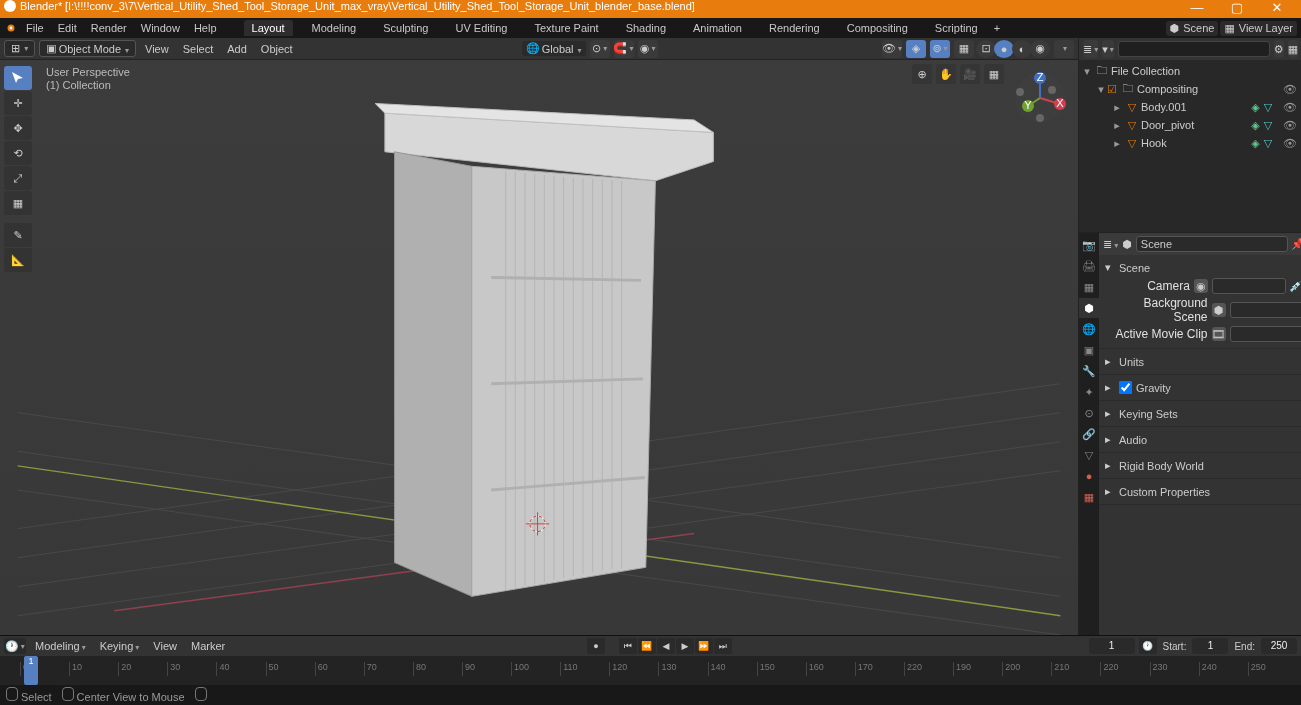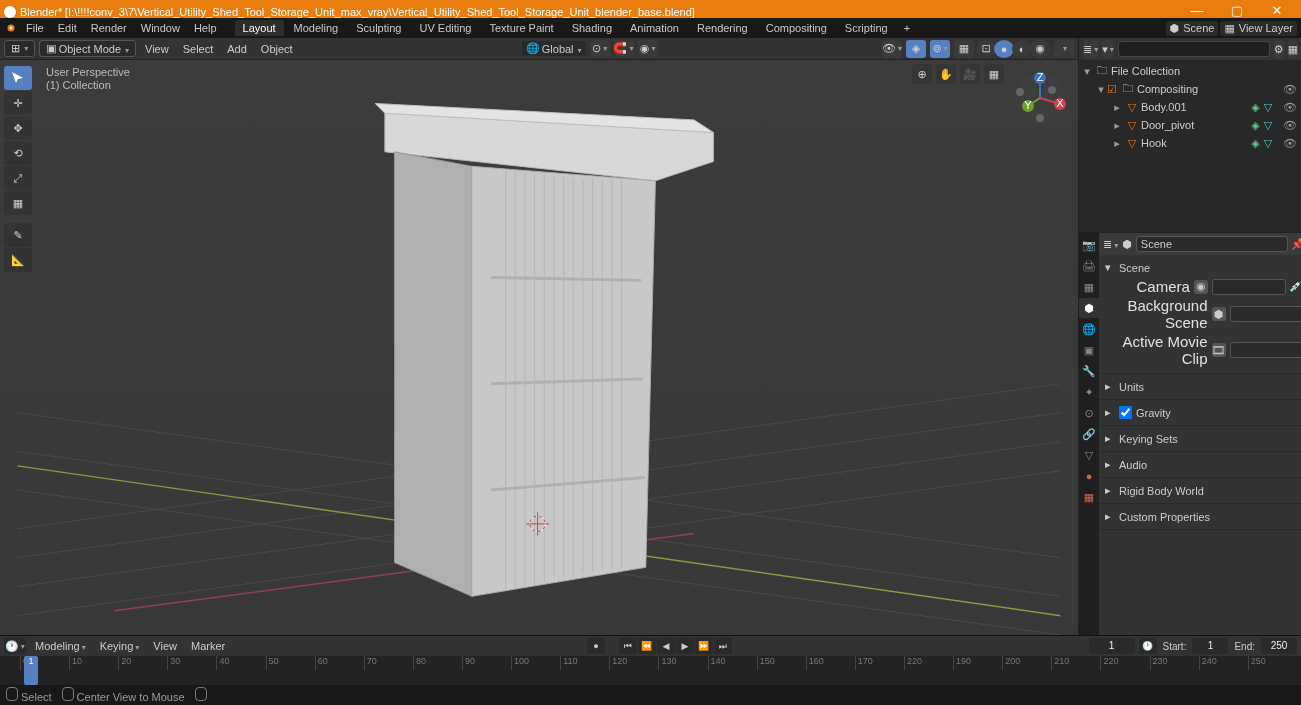--- a/index.html
+++ b/index.html
@@ -1,27 +1,27 @@
 <!DOCTYPE html>
 <html><head>
 <meta charset="utf-8">
 <style>
 * { margin:0; padding:0; box-sizing:border-box; font-family:-apple-system,BlinkMacSystemFont,"Segoe UI",sans-serif; font-size:11px; user-select:none; }
 body { width:1301px; height:705px; background:#393939; color:#ccc; overflow:hidden; display:flex; flex-direction:column; }
 
-.titlebar { height:18px; background:#e87d0d; display:flex; align-items:flex-end; color:#fff; font-size:10px; padding:0 4px; }
+.titlebar { height:18px; background:#e87d0d; display:flex; align-items:flex-start; color:#fff; font-size:10px; padding:0 4px; }
 .titlebar .blender-icon { width:12px; height:12px; background:#fff; border-radius:50%; margin-right:4px; }
 .titlebar .gap { flex:1; }
 .titlebar .winbtn { width:40px; text-align:center; font-size:13px; cursor:pointer; }
 
 .topmenu { height:20px; background:#181818; display:flex; align-items:center; padding:0 4px; gap:2px; }
 .topmenu .blender-small { width:14px; height:14px; }
 .topmenu .blender-small svg { width:14px; height:14px; }
 .topmenu .item { padding:2px 6px; color:#c8c8c8; cursor:pointer; }
-.topmenu .item.ws { padding:2px 8px; }
+.topmenu .item.ws { padding:2px 8px;margin-left:9px; }
 .topmenu .item.active { background:#2d2d2d; color:#fff; border-radius:3px 3px 0 0; }
 .topmenu .gap { flex:1; }
 .topmenu .scene-block { display:flex; align-items:center; gap:4px; background:#2a2a2a; padding:1px 4px; border-radius:3px; }
 
 .main { flex:1; display:flex; min-height:0; }
 
 .view3d { flex:1; display:flex; flex-direction:column; background:#393939; border-right:1px solid #222; }
 .view3d-header { height:22px; background:#333; display:flex; align-items:center; padding:0 4px; gap:4px; border-bottom:1px solid #222; }
 .view3d-header .drop { background:#2a2a2a; border:1px solid #555; border-radius:3px; padding:1px 6px; display:flex; align-items:center; gap:2px; }
 .view3d-header .menu { padding:2px 5px; cursor:pointer; }
@@ -59,34 +59,34 @@
 .props-tabs { width:20px; background:#1f1f1f; display:flex; flex-direction:column; gap:1px; padding-top:2px; }
 .props-tabs .ptab { width:20px; height:20px; display:flex; align-items:center; justify-content:center; cursor:pointer; color:#888; }
 .props-tabs .ptab.active { background:#333; color:#fff; }
 .props-body { flex:1; background:#333; display:flex; flex-direction:column; }
 .props-header { height:22px; background:#3a3a3a; display:flex; align-items:center; padding:0 4px; gap:4px; }
 .props-header input { flex:1; background:#2a2a2a; border:1px solid #555; height:16px; border-radius:3px; color:#ccc; padding:0 4px; }
 .props-panel { padding:4px 6px; border-bottom:1px solid #2a2a2a; }
 .props-panel .hdr { display:flex; align-items:center; gap:4px; padding:2px 0; cursor:pointer; }
 .props-panel .hdr .arrow { width:10px; }
 .props-panel .field { display:flex; align-items:center; margin:2px 0 2px 8px; gap:4px; }
-.props-panel .field .lbl { flex:1; text-align:right; color:#e0e0e0; font-size:15px; }
+.props-panel .field .lbl { flex:1; text-align:right; color:#e0e0e0; font-size:12px; }
 .props-panel .field .val { width:74px; height:16px; background:#2a2a2a; border:1px solid #555; border-radius:3px; }
 .props-panel .field .dot { width:14px; height:14px; background:#555; border-radius:3px; display:flex; align-items:center; justify-content:center; }
 
 .timeline { height:50px; background:#232323; display:flex; flex-direction:column; border-top:1px solid #111; }
 .timeline-header { height:20px; background:#333; display:flex; align-items:center; padding:0 4px; gap:4px; }
 .timeline-header .menu { padding:2px 5px; cursor:pointer; }
 .timeline-header .gap { flex:1; }
 .timeline-header .playctrl { display:flex; gap:1px; }
 .timeline-header .pbtn { width:18px; height:16px; background:#2a2a2a; border-radius:2px; display:flex; align-items:center; justify-content:center; cursor:pointer; font-size:9px; }
 .timeline-header .numbox { width:46px; height:16px; background:#2a2a2a; border-radius:3px; text-align:center; line-height:16px; font-size:10px; color:#eee; }
 .timeline-header .lbl { font-size:10px; color:#ccc; padding:0 2px; }
 .timeline-track { flex:1; position:relative; background:#232323; }
-.timeline-track .ticks { position:absolute; left:20px; right:4px; top:0; height:14px; display:flex; }
+.timeline-track .ticks { position:absolute; left:20px; right:4px; top:6px; height:14px; display:flex; }
 .timeline-track .tick { flex:1; text-align:left; font-size:9px; color:#777; border-left:1px solid #444; padding-left:2px; }
 .timeline-track .playhead { position:absolute; left:24px; top:0; bottom:0; width:14px; background:#5680c2; text-align:center; color:#fff; font-size:9px; border-radius:2px; }
 
 .statusbar { height:20px; background:#181818; display:flex; align-items:center; padding:0 6px; gap:10px; color:#999; font-size:10px; }
 .statusbar .gap { flex:1; }
 .statusbar .mouse-icon { width:12px; height:14px; border:1px solid #777; border-radius:4px; display:inline-block; margin-right:3px; }
 
 .chev::after { content:'▾'; font-size:8px; color:#999; margin-left:2px; }
 </style>
 </head>

